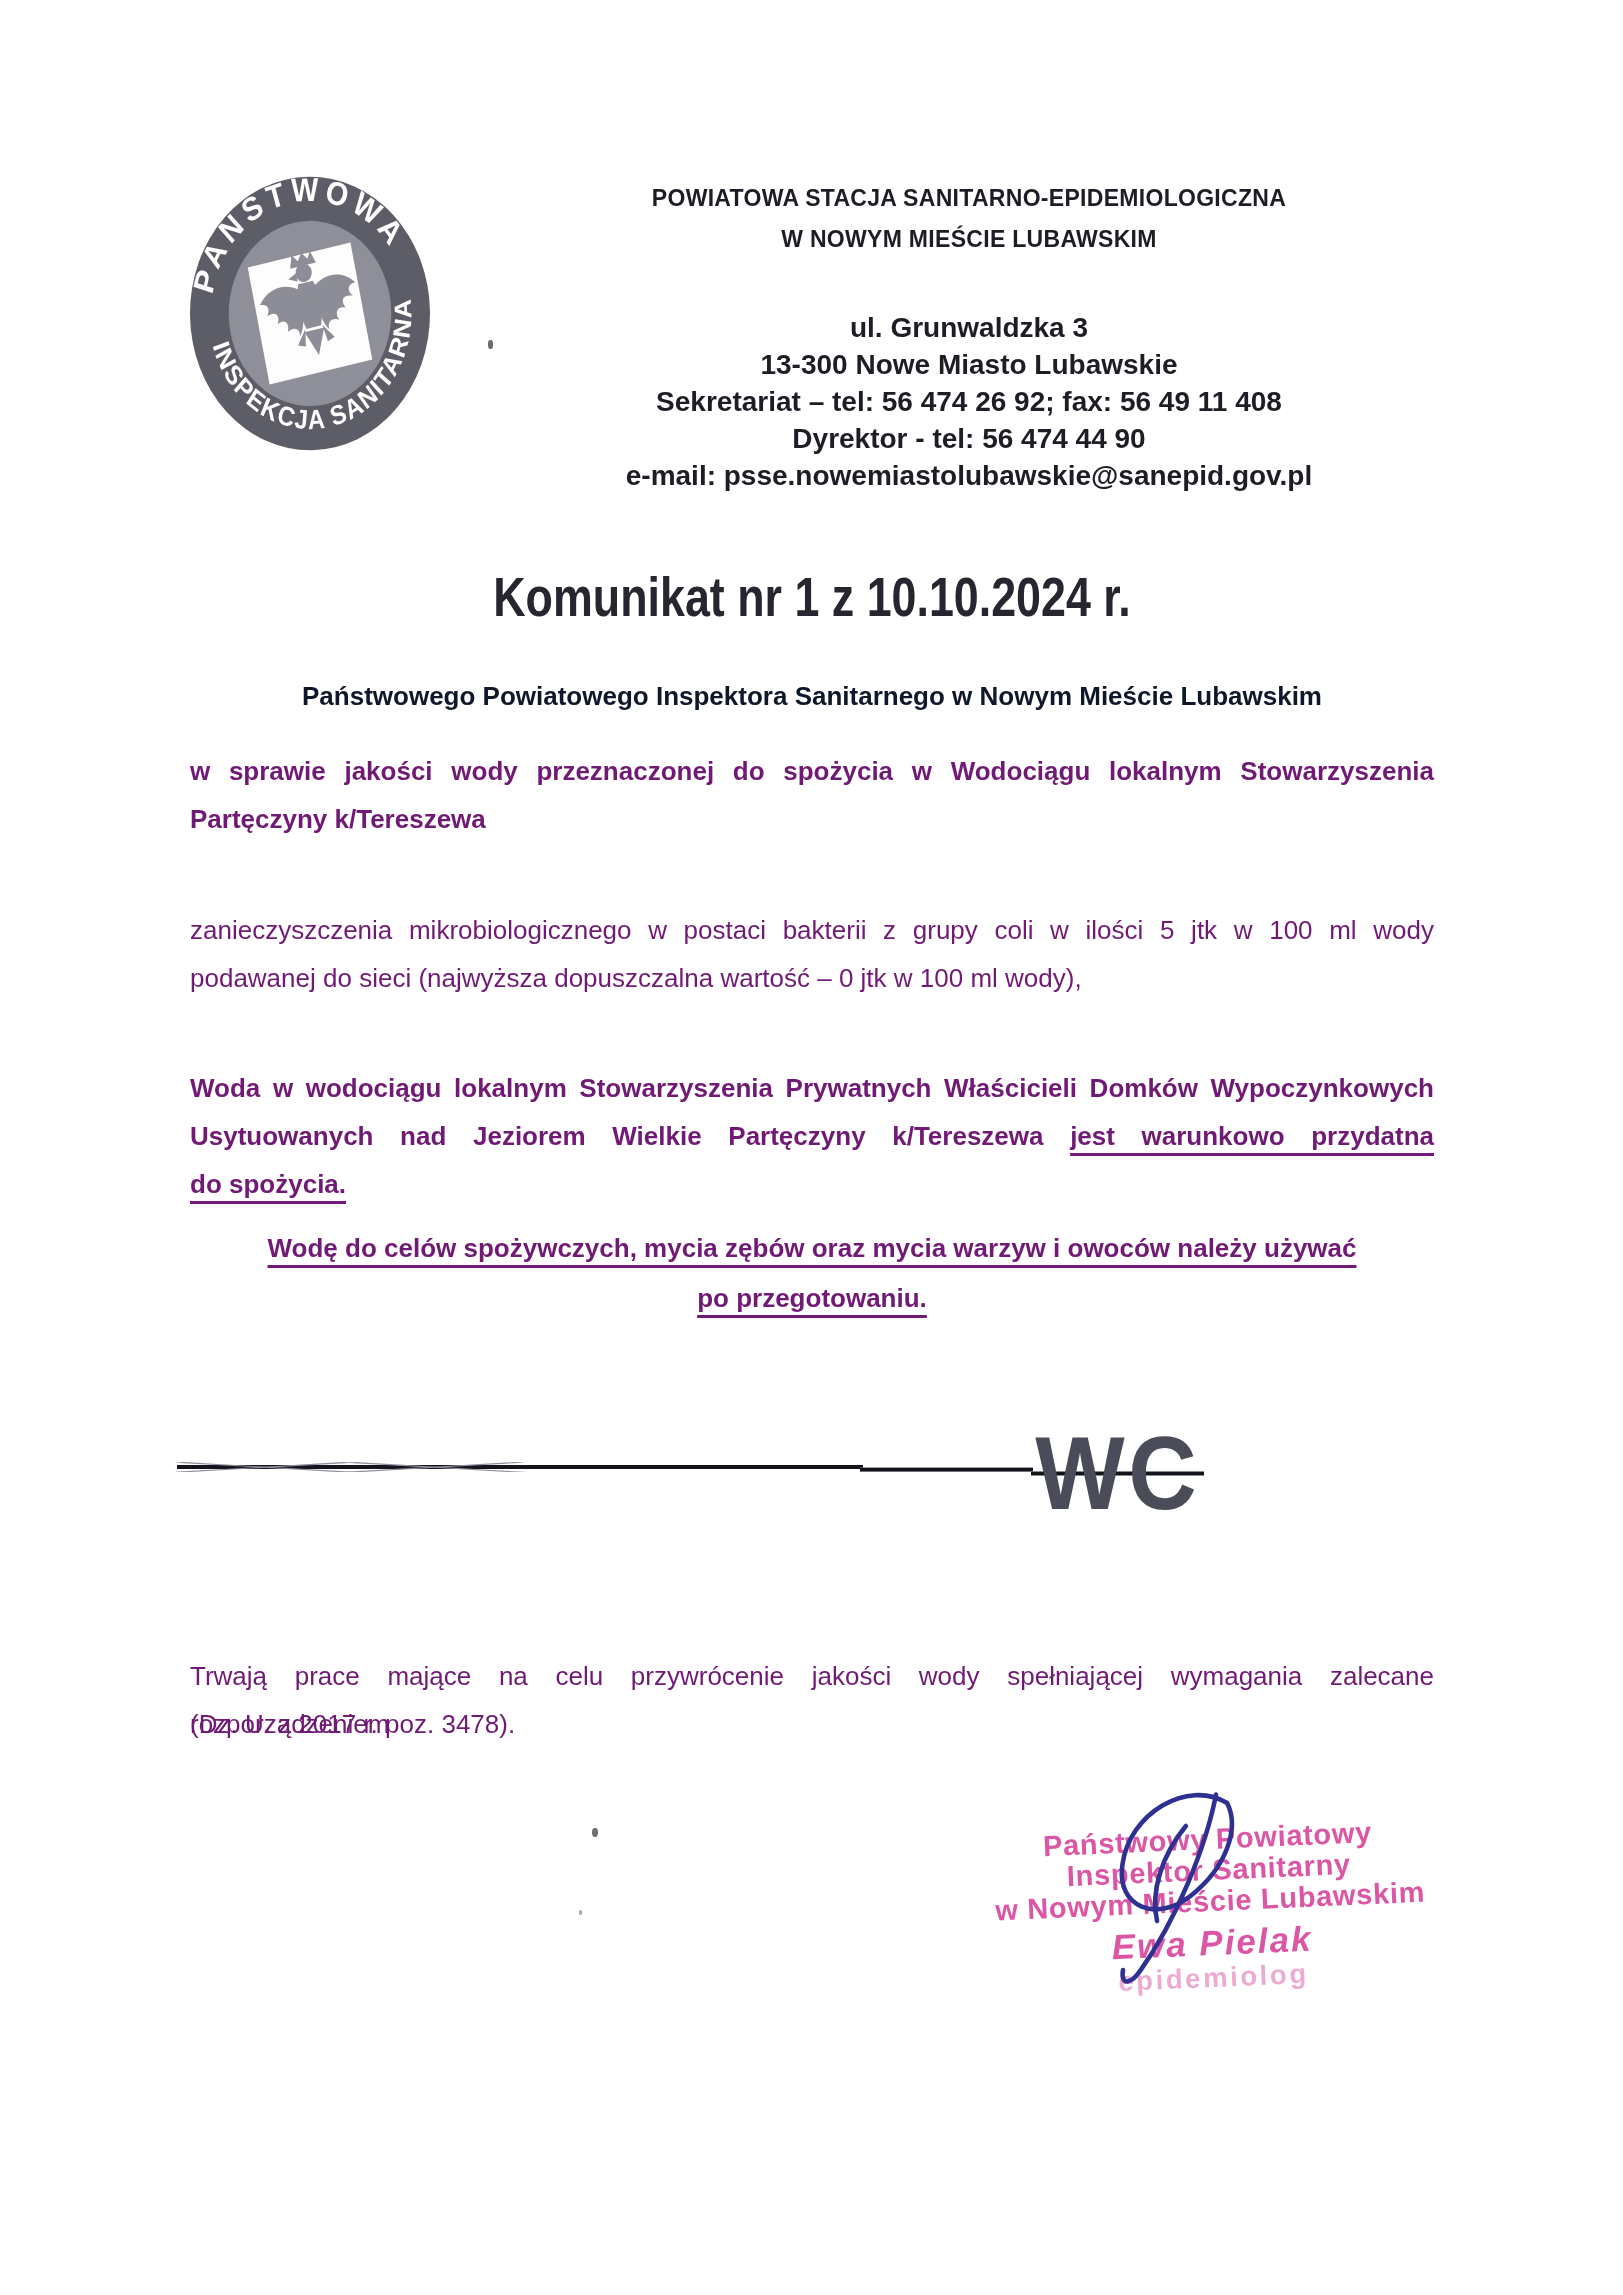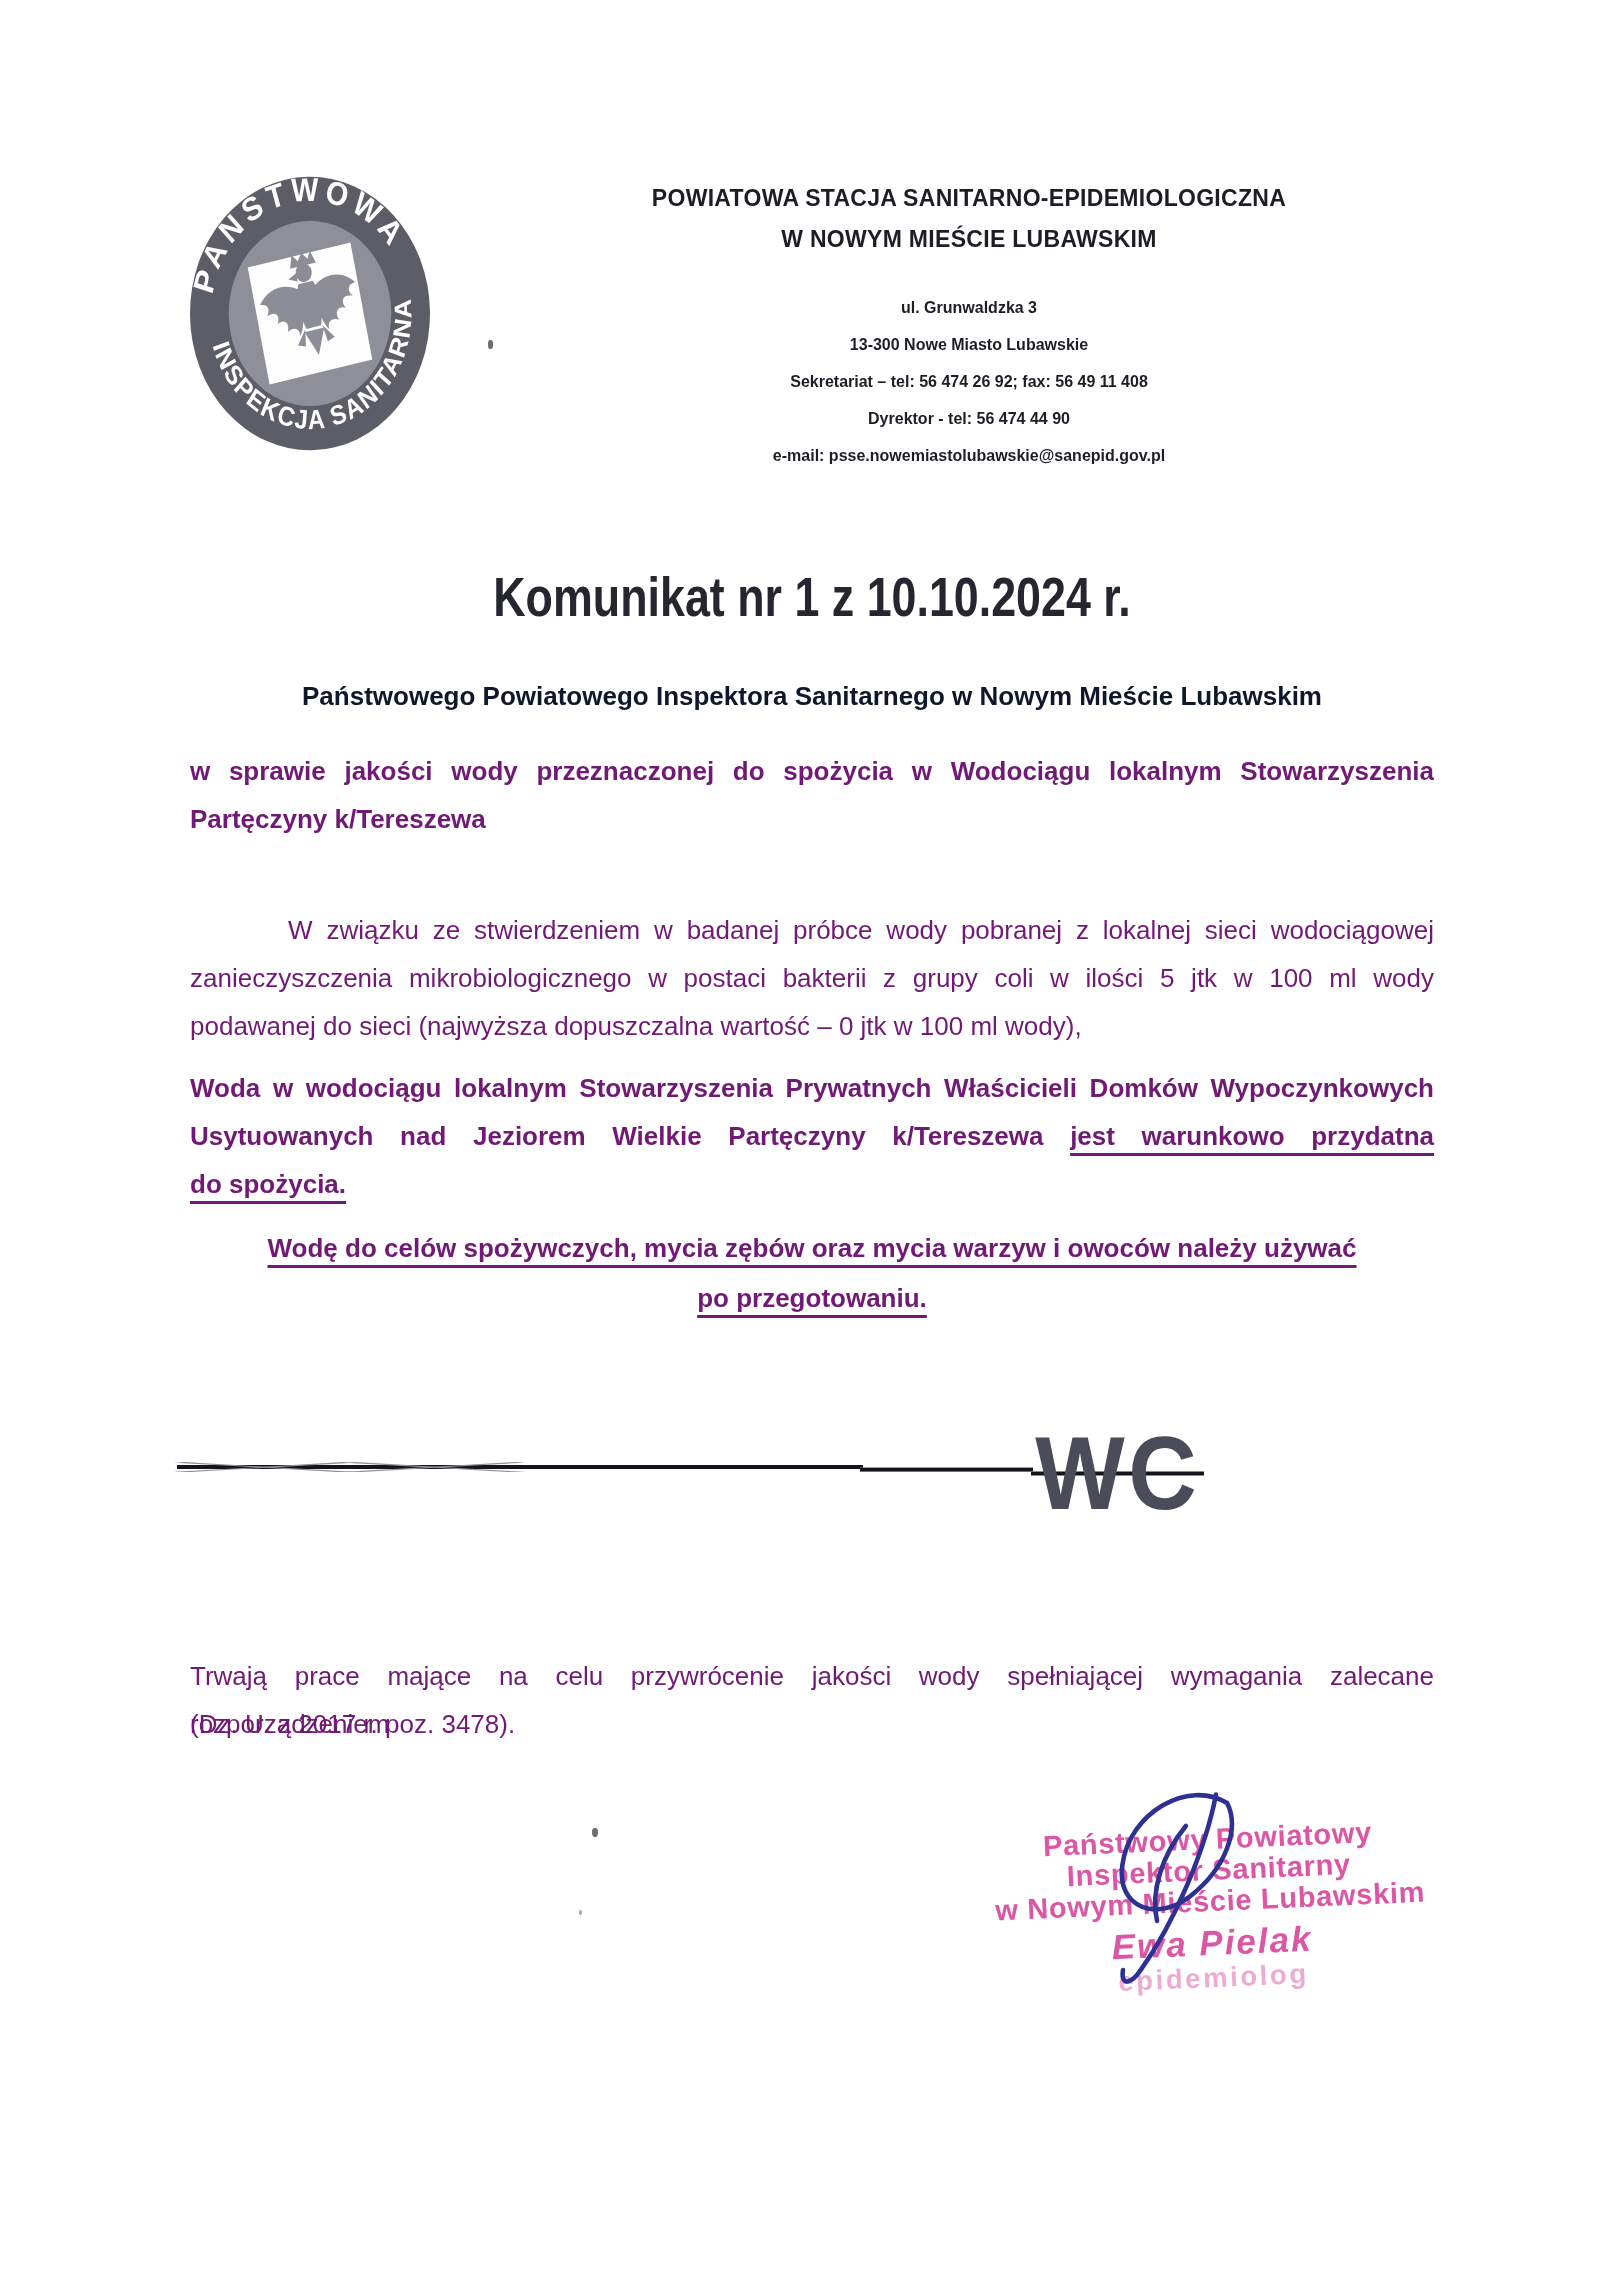--- a/index.html
+++ b/index.html
@@ -17,21 +17,21 @@
   .seal .eagle  { fill:#8d8d97; }
   .seal-arc-text { fill:#ffffff; font-weight:bold; font-family:"Liberation Sans",sans-serif; }
   .seal-arc-text.top { font-size:23px; letter-spacing:4px; }
   .seal-arc-text.bottom { font-size:19px; letter-spacing:1px; }
 
   .letterhead {
     position:absolute; left:563px; top:178px; width:812px;
     text-align:center; font-weight:bold; color:#1d1d26;
   }
   .letterhead .org-line { font-size:23px; line-height:41px; letter-spacing:0.3px; }
-  .letterhead .contact  { margin-top:29px; font-size:16px; line-height:37px; }
+  .letterhead .contact  { margin-top:49px; font-size:28px; line-height:37px; }
 
   
   .title {
     position:absolute; left:190px; top:564px; width:1244px; margin:0;
     text-align:center; font-size:56px; font-weight:bold; color:#262630;
     transform:scaleX(0.80); transform-origin:50% 50%; white-space:nowrap;
   }
   .subtitle {
     position:absolute; left:190px; top:681px; width:1244px;
     text-align:center; font-size:26px; font-weight:bold; color:#0f172a;
@@ -147,21 +147,20 @@
 
   <h1 class="title">Komunikat nr 1 z 10.10.2024 r.</h1>
   <div class="subtitle">Państwowego Powiatowego Inspektora Sanitarnego w Nowym Mieście Lubawskim</div>
 
   <div class="para bold p-subject">
     <div class="line jl">w sprawie jakości wody przeznaczonej do spożycia w Wodociągu lokalnym Stowarzyszenia</div>
     <div class="line">Partęczyny k/Tereszewa</div>
   </div>
 
   <div class="para p-finding">
-    <div class="line jl indent">W związku ze  stwierdzeniem w badanej próbce wody pobranej z lokalnej sieci wodociągowej</div>
     <div class="line jl">zanieczyszczenia mikrobiologicznego w postaci bakterii z grupy coli w ilości 5 jtk w 100 ml wody</div>
     <div class="line">podawanej do sieci (najwyższa dopuszczalna wartość – 0 jtk w 100 ml wody),</div>
   </div>
 
   <div class="para bold p-verdict">
     <div class="line jl">Woda w wodociągu lokalnym Stowarzyszenia Prywatnych Właścicieli  Domków Wypoczynkowych</div>
     <div class="line jl"><span>Usytuowanych nad Jeziorem Wielkie Partęczyny k/Tereszewa </span><span class="ul">jest warunkowo przydatna</span></div>
     <div class="line"><span class="ul">do spożycia.</span></div>
   </div>
 

